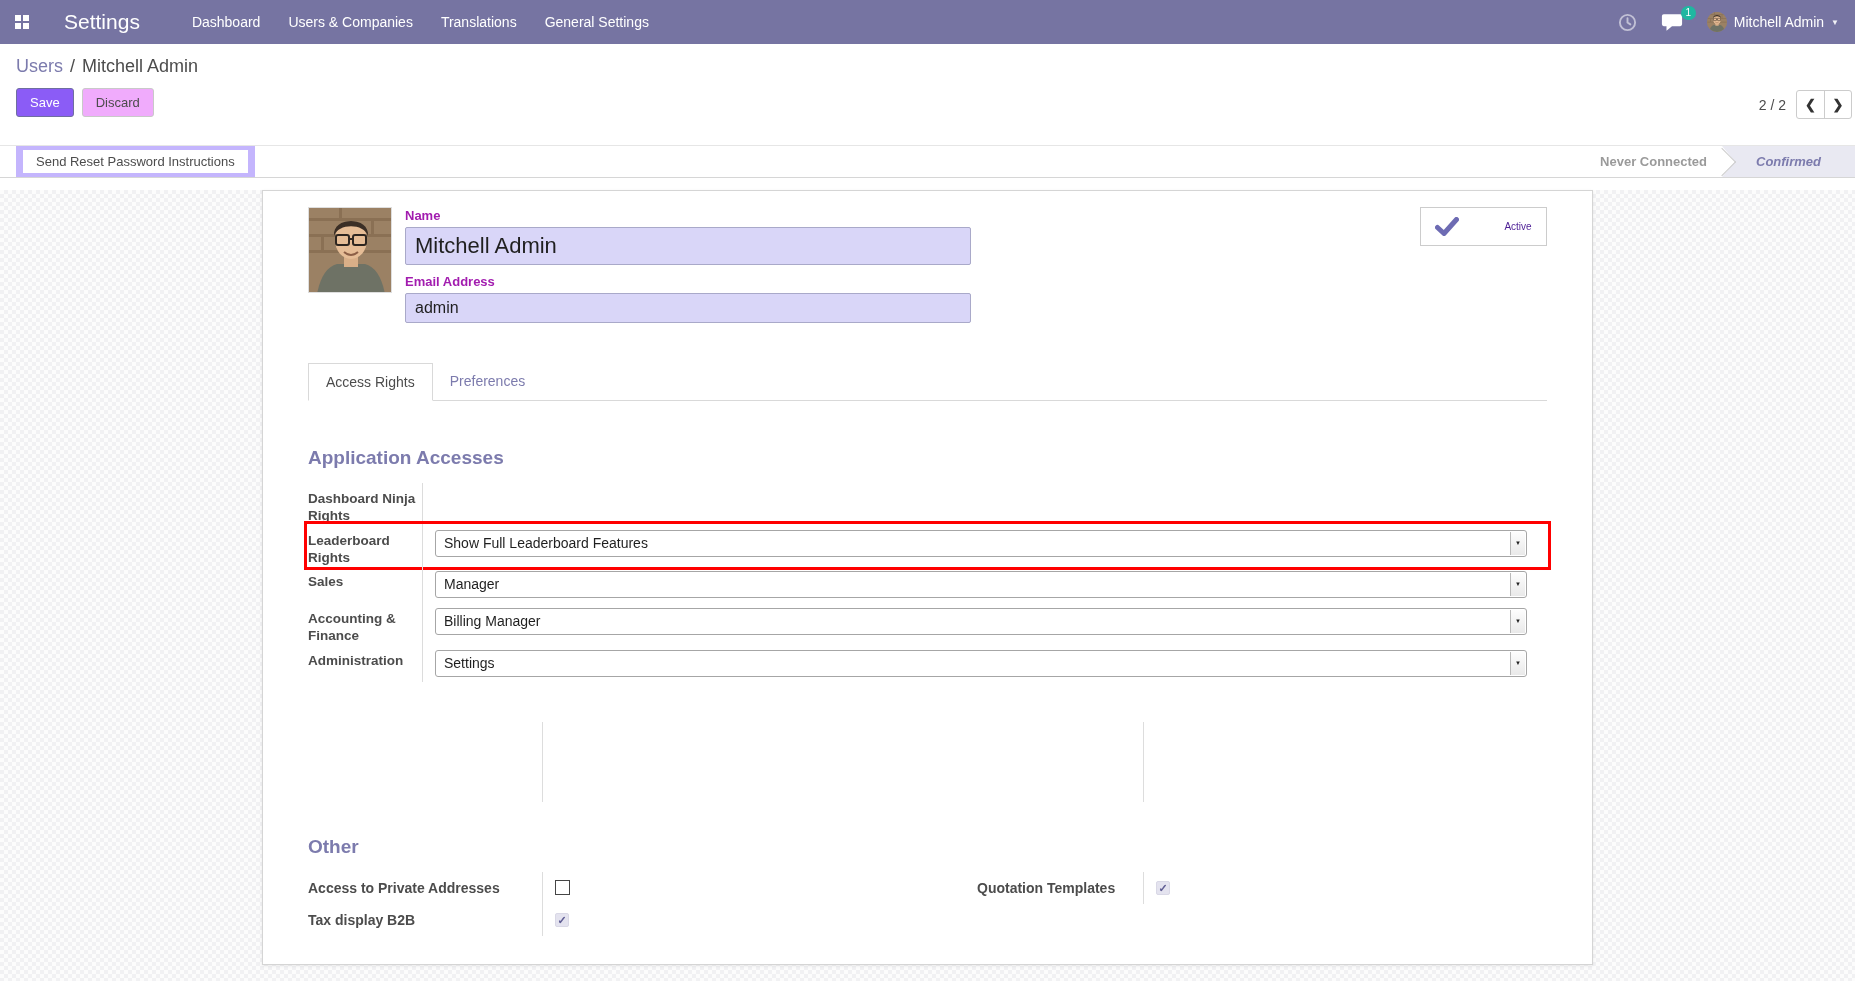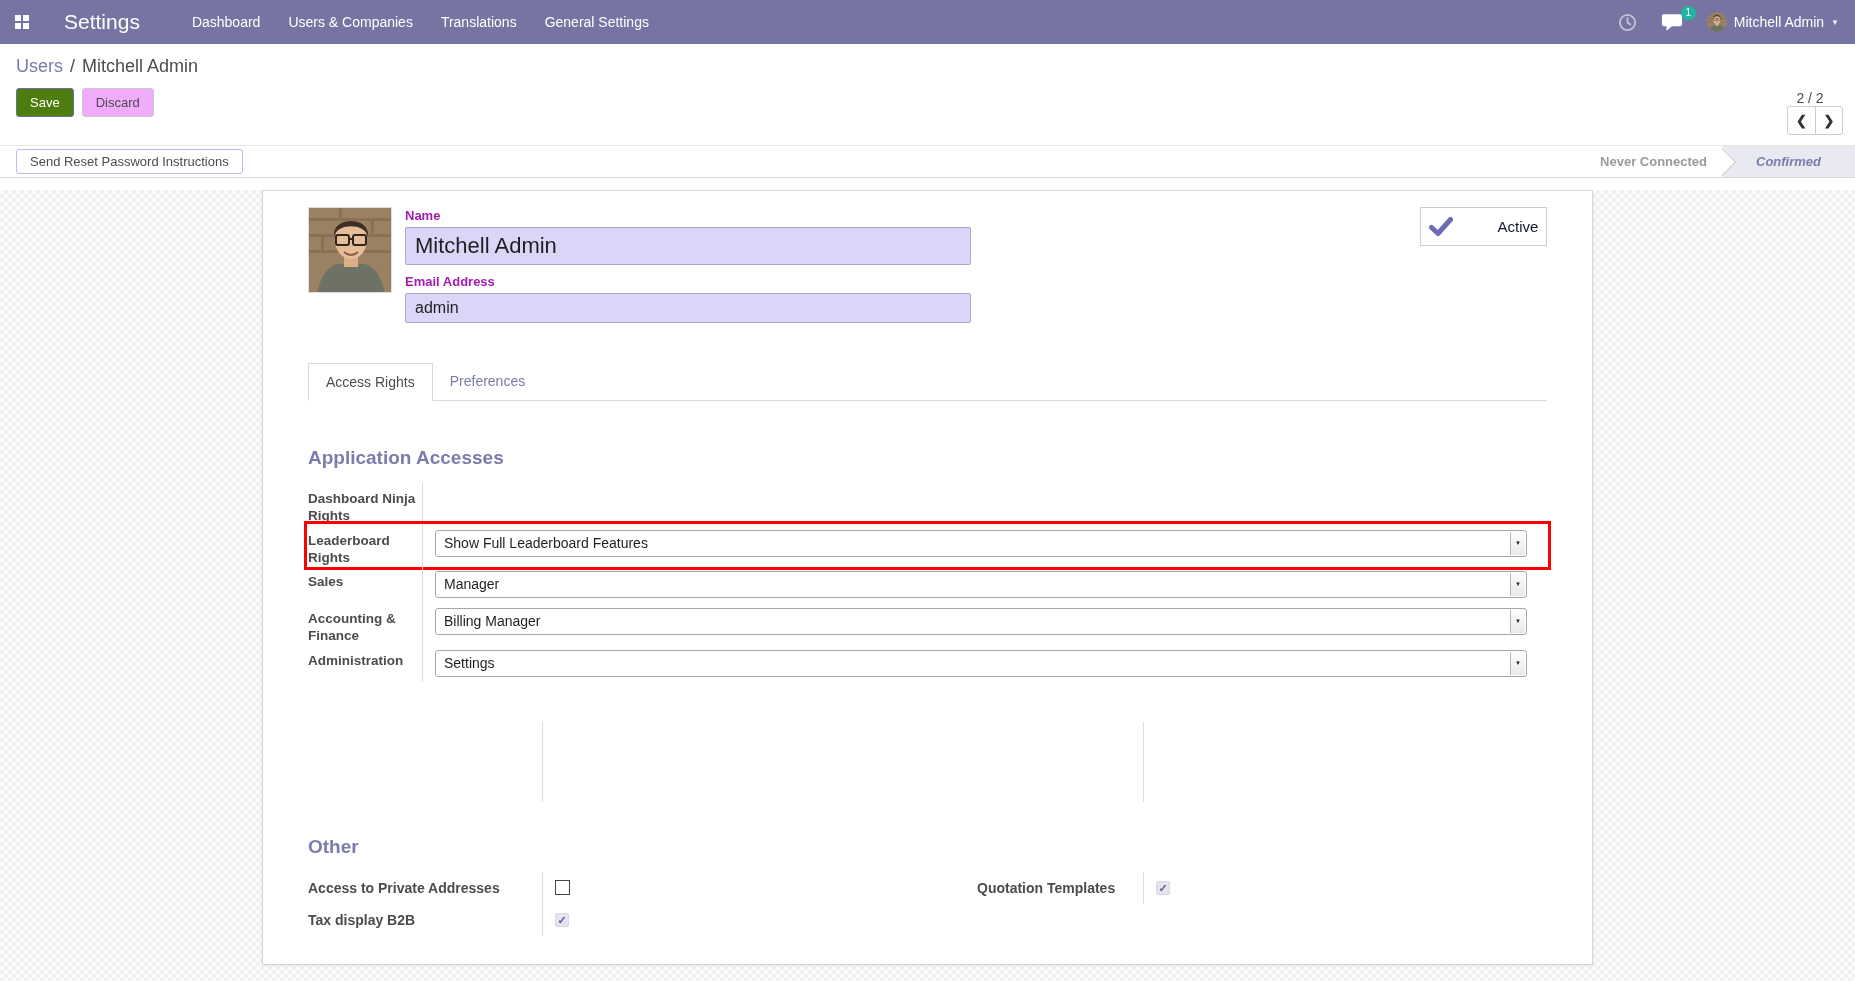--- a/index.html
+++ b/index.html
@@ -21,31 +21,31 @@
   .user-name { font-size:14px; }
   .caret { font-size:8px; margin-left:7px; opacity:.9; }
 
   
   .control-panel { background:#fff; height:101px; padding:12px 0 0 16px; position:relative; }
   .breadcrumb { font-size:18px; color:#4c4c4c; margin-bottom:11px; }
   .bc-link { color:#7c7bad; cursor:pointer; }
   .bc-sep { margin:0 7px; color:#4c4c4c; }
   .cp-buttons { display:flex; gap:8px; }
   .btn { font-size:13px; padding:6px 13px; border-radius:3px; border:1px solid transparent; cursor:pointer; font-family:inherit; }
-  .btn-primary { background:#4d7c0f; color:#fff; border-color:#6f6ea0; }
+  .btn-primary { background:#8b5cf6; color:#fff; border-color:#6f6ea0; }
   .btn-default { background:#f0abfc; color:#4c4c4c; border-color:#c9c9c9; }
-  .pager { position:absolute; right:12px; top:46px; display:flex; align-items:center;flex-direction:column; }
+  .pager { position:absolute; right:3px; top:46px; display:flex; align-items:center; }
   .pager-value { font-size:14px; color:#4c4c4c; margin-right:10px; cursor:pointer; }
   .pager-btns { display:flex; border:1px solid #ccc; border-radius:3px; overflow:hidden; background:#fff; }
   .pager-btn { width:27px; height:27px; display:flex; align-items:center; justify-content:center; font-size:13px; font-weight:bold; color:#333; cursor:pointer; }
   .pager-btn + .pager-btn { border-left:1px solid #ccc; }
 
   
   .action-row { height:33px; background:#fff; border-top:1px solid #e6e6e6; border-bottom:1px solid #d6d6d6; display:flex; align-items:center; padding-left:16px; overflow:hidden; }
-  .send-reset { font-size:13px; padding:4px 13px; background:#fff; border:1px solid #c4b5fd; border-radius:3px; color:#4c4c4c; cursor:pointer; font-family:inherit; }
+  .send-reset { font-size:13px; padding:4px 13px; background:#fff; border:7px solid #c4b5fd; border-radius:3px; color:#4c4c4c; cursor:pointer; font-family:inherit; }
   .statusbar { margin-left:auto; display:flex; align-items:stretch; height:100%; }
   .sb-step { display:flex; align-items:center; font-size:13px; font-weight:bold; cursor:pointer; }
   .sb-muted { color:#9a9a9a; padding:0 30px 0 14px; background:#fff; }
   .sb-chev { width:20px; height:20px; border-top:1px solid #ccc; border-right:1px solid #ccc; transform:rotate(45deg); align-self:center; margin:0 -10px 0 -25px; z-index:2; }
   .sb-active { color:#7c7bad; background:#e9e9f2; padding:0 34px 0 34px; clip-path:polygon(0 0,100% 0,100% 100%,0 100%,13px 50%);font-style:italic; }
 
   
   .content { height:803px; background-color:#fcfcfc;
     background-image:
       linear-gradient(45deg,#f1f1f3 25%,transparent 25%,transparent 75%,#f1f1f3 75%),
@@ -55,21 +55,21 @@
 
   .sheet-header { display:flex; }
   .avatar-box { width:84px; height:86px; border:1px solid #dedede; flex:0 0 auto; cursor:pointer; overflow:hidden; }
   .header-fields { margin-left:13px; width:566px; }
   .f-label { font-weight:bold; font-size:13px; color:#a21caf; margin:1px 0 4px; }
   .f-input { background:#d9d6f8; border:1px solid #a9a9c9; border-radius:2px; padding:0 9px; color:#1f1f1f; cursor:text; }
   .name-input { font-size:22px; height:38px; line-height:36px; }
   .email-input { font-size:16px; height:30px; line-height:28px; }
 
   .active-widget { position:absolute; top:16px; right:45px; width:127px; height:39px; border:1px solid #ccc; display:flex; align-items:center; justify-content:center; gap:9px; background:#fff; cursor:pointer; }
-  .active-label { color:#0f172a; font-size:15px;margin-left:36px; }
+  .active-label { color:#4c1d95; font-size:10px;margin-left:36px; }
 
   .tabs { margin-top:40px; border-bottom:1px solid #d9d9d9; display:flex; }
   .tab { padding:10px 17px; font-size:14px; cursor:pointer; }
   .tab.active { background:#fff; border:1px solid #d9d9d9; border-bottom:1px solid #fff; margin-bottom:-1px; color:#4c4c4c; }
   .tab.inactive { color:#7c7bad; }
 
   .pane { padding-top:46px; }
   .section-title { color:#7c7bad; font-size:19px; font-weight:bold; margin:0 0 14px; }
 
   .g-row { display:flex; align-items:flex-start; position:relative; }

